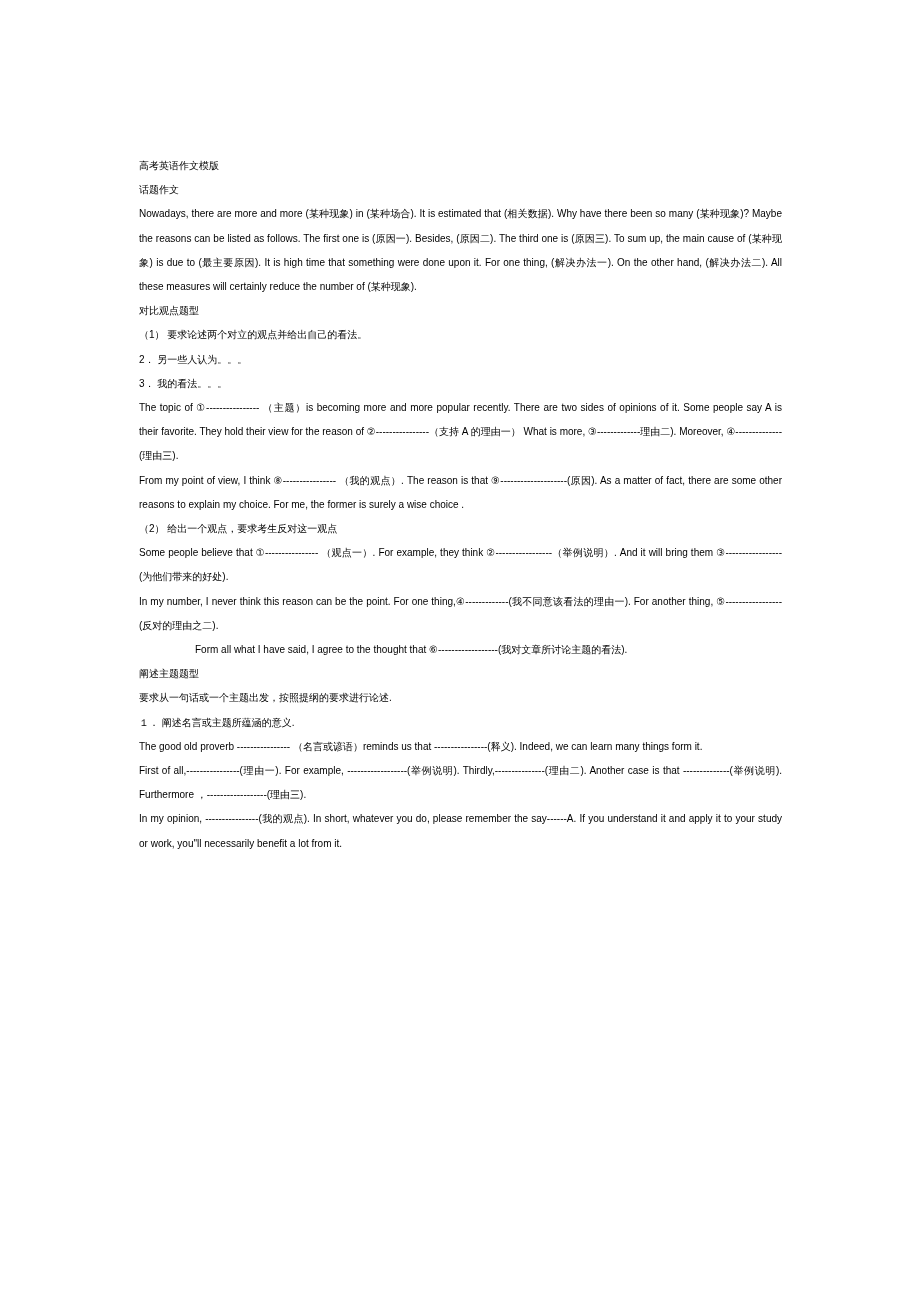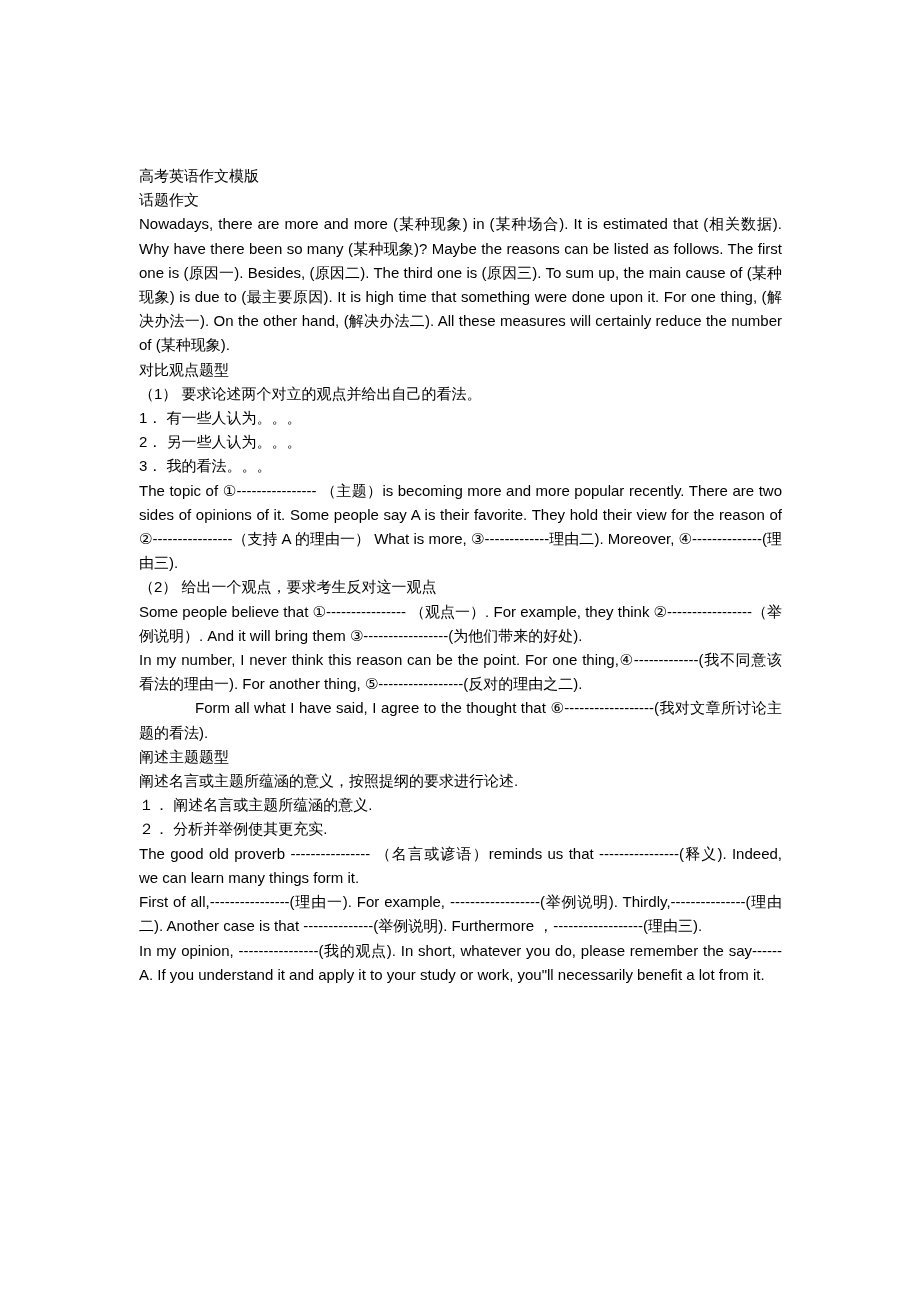--- a/index.html
+++ b/index.html
@@ -9,25 +9,25 @@
   }
   body {
     width: 920px;
     height: 1302px;
     position: relative;
     overflow: hidden;
   }
   .doc {
     position: absolute;
     left: 139px;
-    top: 164px;
+    top: 154px;
     width: 643px;
     color: #000000;
     font-family: "Liberation Sans", "DejaVu Sans", sans-serif;
-    font-size: 15px;
+    font-size: 10px;
     line-height: 24.2px;
     text-align: justify;
   }
   .doc p {
     margin: 0;
     padding: 0;
     word-break: break-word;
   }
   .doc p.indent {
     text-indent: 56px;
@@ -35,28 +35,27 @@
 </style>
 </head>
 <body>
 
 <div id="doc" class="doc">
     <p>高考英语作文模版</p>
     <p>话题作文</p>
     <p>Nowadays, there are more and more (某种现象) in (某种场合). It is estimated that (相关数据). Why have there been so many (某种现象)? Maybe the reasons can be listed as follows. The first one is (原因一). Besides, (原因二). The third one is (原因三). To sum up, the main cause of (某种现象) is due to (最主要原因). It is high time that something were done upon it. For one thing, (解决办法一). On the other hand, (解决办法二). All these measures will certainly reduce the number of (某种现象).</p>
     <p>对比观点题型</p>
     <p>（1）  要求论述两个对立的观点并给出自己的看法。</p>
-    <p>1． 有一些人认为。。。</p>
     <p>2． 另一些人认为。。。</p>
     <p>3． 我的看法。。。</p>
     <p>The topic of  ①---------------- （主题）is becoming more and more popular recently. There are two sides of opinions of it. Some people say A is their favorite. They hold their view for the reason of ②----------------（支持 A 的理由一） What is more, ③-------------理由二). Moreover, ④--------------(理由三).</p>
+    <p>From my point of view, I think  ⑧---------------- （我的观点）. The reason is that  ⑨--------------------(原因). As a matter of fact, there are some other reasons to explain my choice. For me, the former is surely a wise choice .</p>
     <p>（2）  给出一个观点，要求考生反对这一观点</p>
     <p>Some people believe that  ①---------------- （观点一）. For example, they think  ②-----------------（举例说明）.  And it will bring them  ③-----------------(为他们带来的好处).</p>
     <p>In my number, I never think this reason can be the point. For one thing,④-------------(我不同意该看法的理由一). For another thing,  ⑤-----------------(反对的理由之二).</p>
     <p class="indent">Form all what I have said, I agree to the thought that  ⑥------------------(我对文章所讨论主题的看法).</p>
     <p>阐述主题题型</p>
-    <p>阐述名言或主题所蕴涵的意义，按照提纲的要求进行论述.</p>
+    <p>要求从一句话或一个主题出发，按照提纲的要求进行论述.</p>
     <p>１． 阐述名言或主题所蕴涵的意义.</p>
-    <p>２． 分析并举例使其更充实.</p>
     <p>The good old proverb ---------------- （名言或谚语）reminds us that ----------------(释义). Indeed, we can learn many things form it.</p>
     <p>First of all,----------------(理由一). For example, ------------------(举例说明). Thirdly,---------------(理由二). Another case is that --------------(举例说明). Furthermore ，------------------(理由三).</p>
     <p>In my opinion, ----------------(我的观点). In short, whatever you do, please remember the say------A. If you understand it and apply it to your study or work, you"ll necessarily benefit a lot from it.</p>
   </div>
 
 </body></html>

